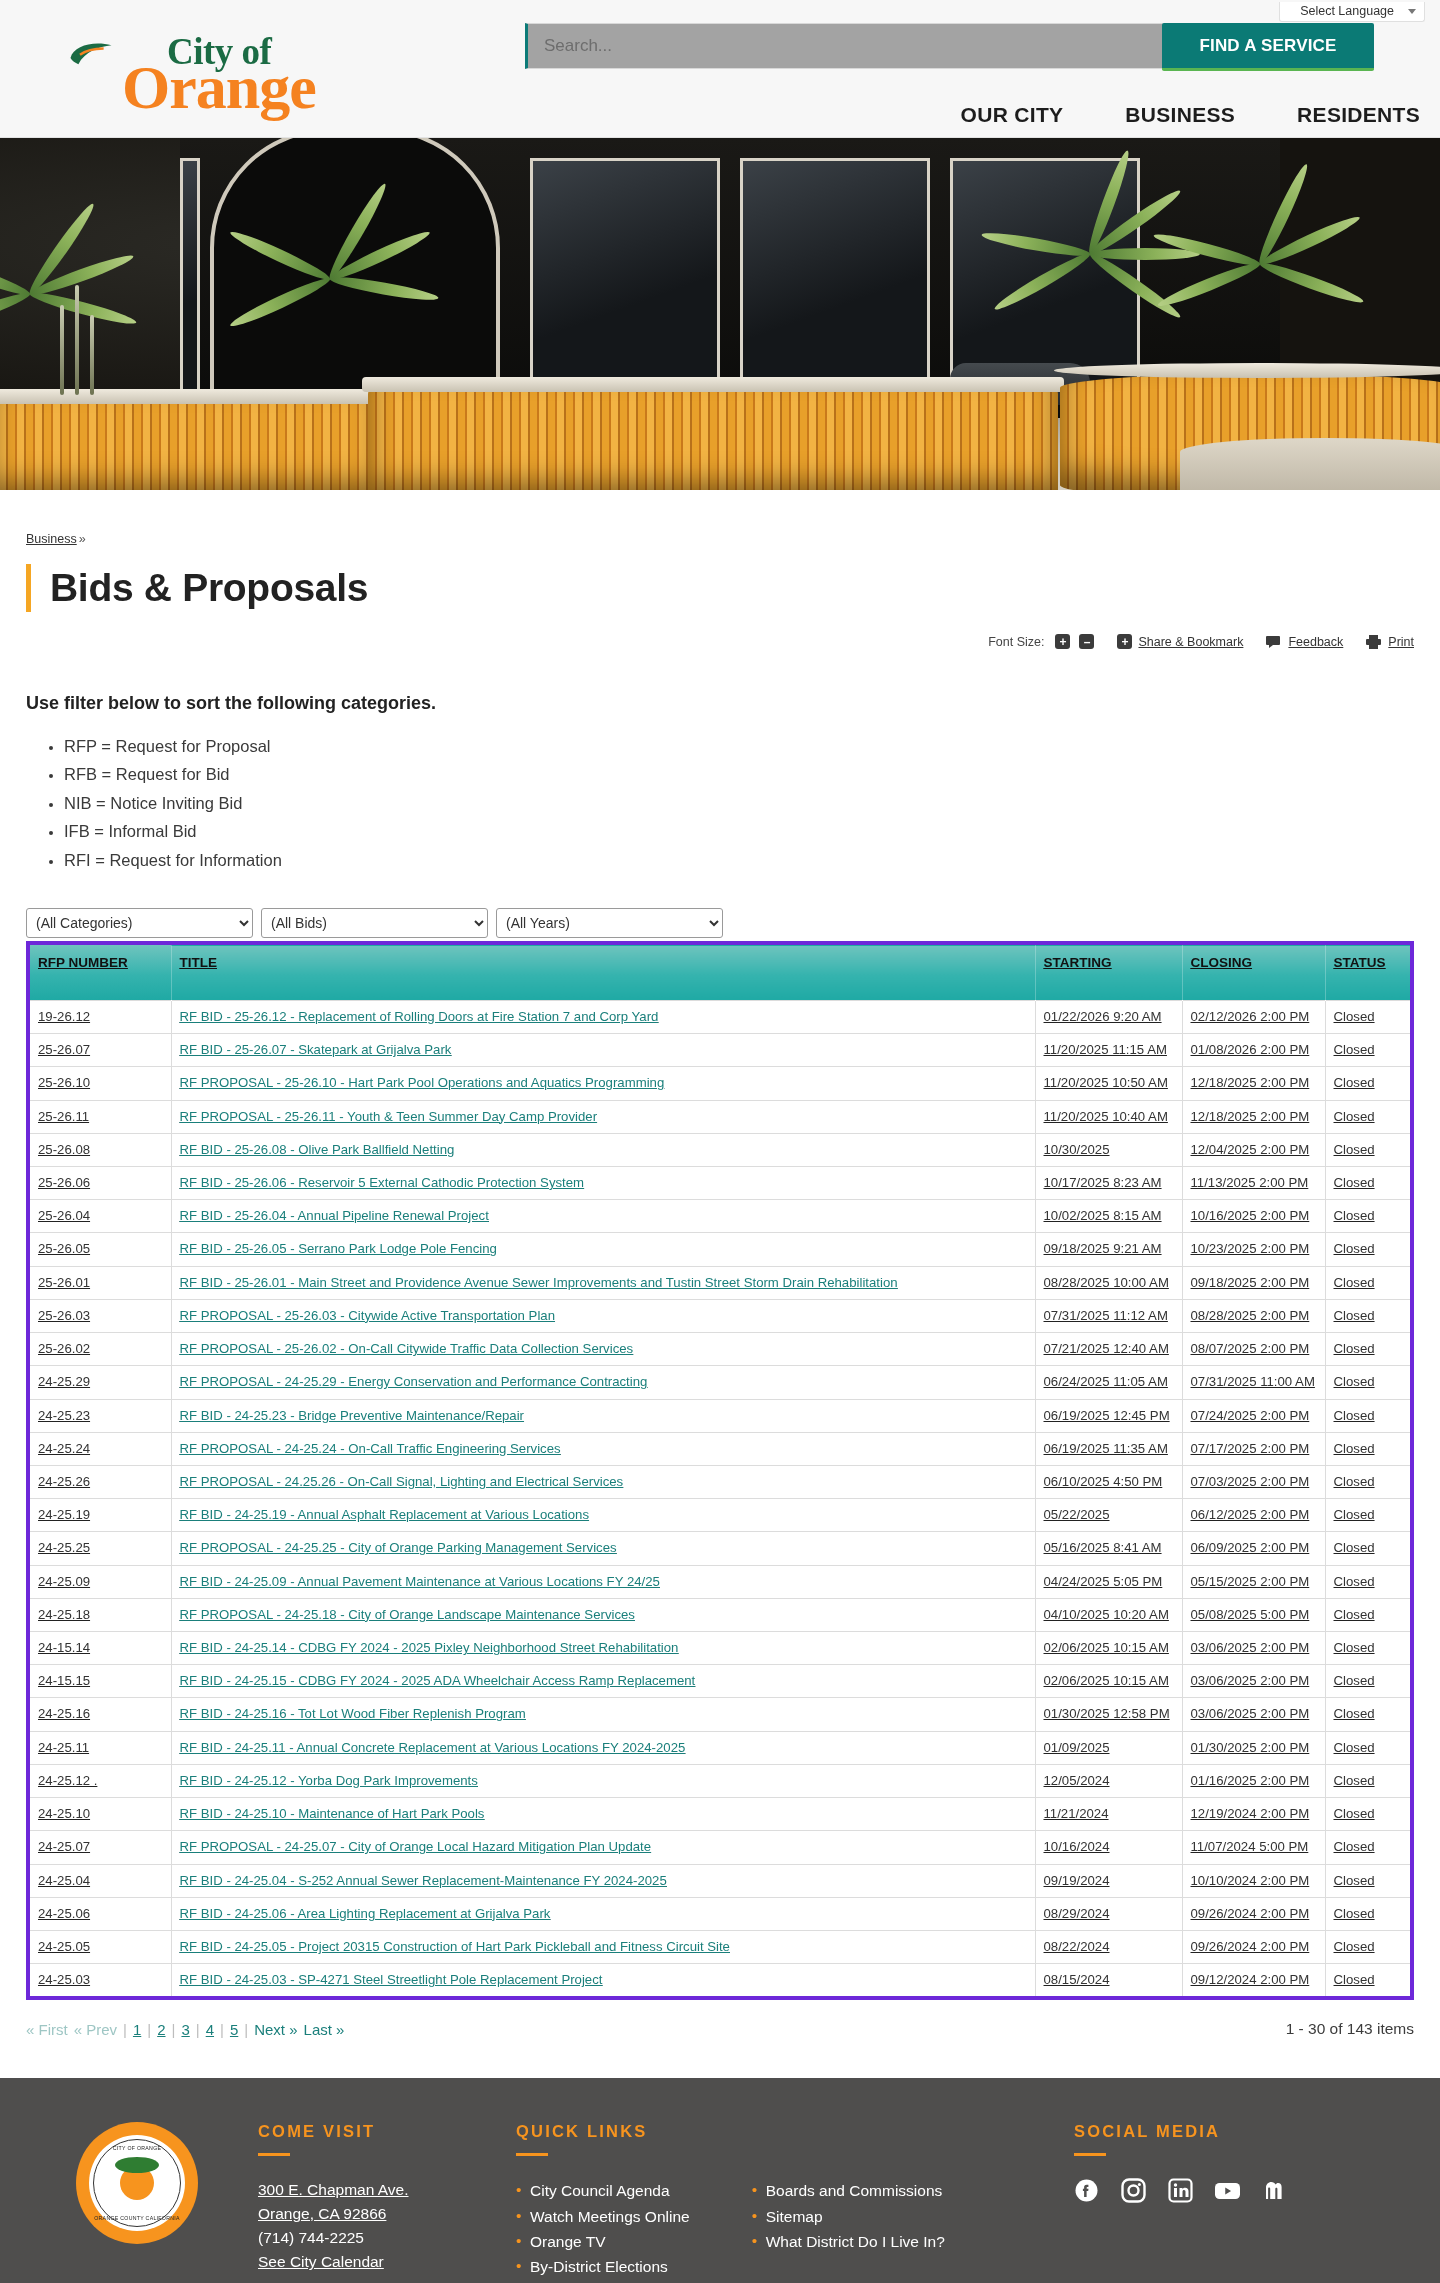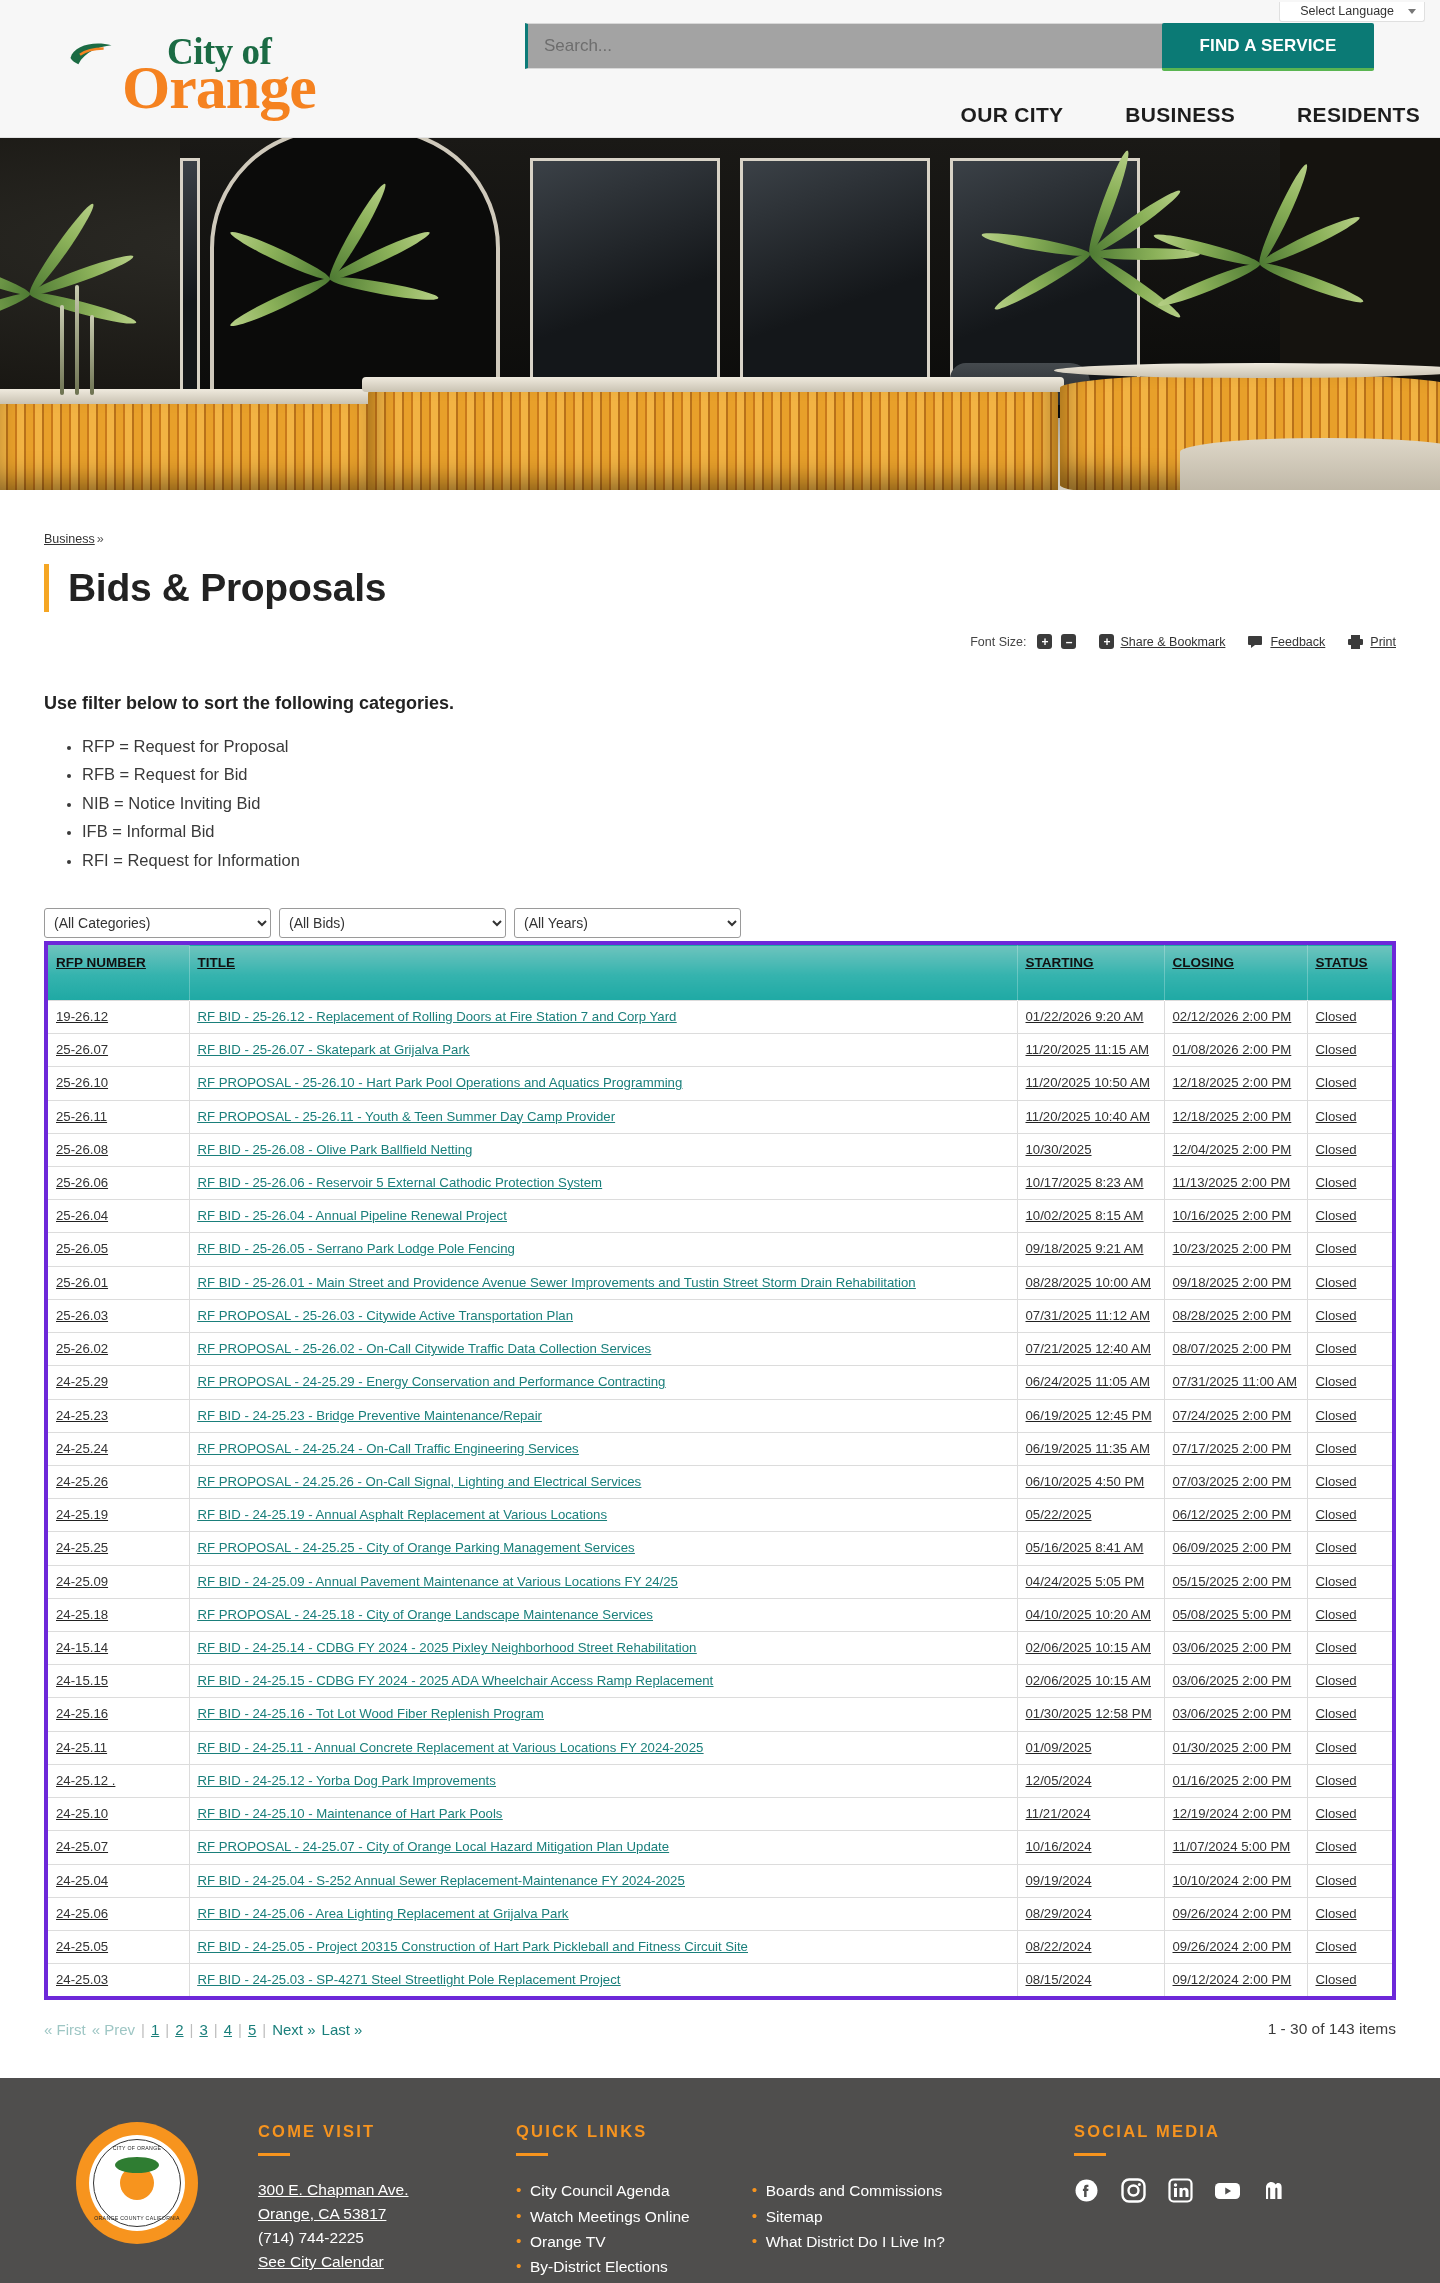--- a/index.html
+++ b/index.html
@@ -165,21 +165,21 @@
     background:linear-gradient(180deg,#a9a294 0%, #c6bfb1 40%, #d7d1c4 100%);
   }
   .car {
     position:absolute; width:140px; height:42px;
     background:linear-gradient(180deg,#454a4e,#22262a);
     border-radius:16px 20px 6px 6px;
   }
 
   
   .page {
-    padding:0 44px;
+    padding:0 26px;
   }
   .breadcrumb {
     margin-top:42px;
     font-size:12.5px; color:#333;
   }
   .breadcrumb a {
     color:#333; text-decoration:underline; cursor:pointer;
   }
   .breadcrumb .sep { color:#555; margin-left:2px; }
 
@@ -760,21 +760,21 @@
       <div class="seal-leaf"></div>
       <div class="seal-orange"></div>
       <div class="seal-txt bot">ORANGE COUNTY CALIFORNIA</div>
     </div>
   </div>
 
   <div class="fcol" style="width:200px;">
     <div class="fhead">COME VISIT</div>
     <div class="fhead-rule"></div>
     <a class="ul">300 E. Chapman Ave.</a>
-    <a class="ul">Orange, CA 53817</a>
+    <a class="ul">Orange, CA 92866</a>
     <span class="ftxt">(714) 744-2225</span>
     <a class="ul">See City Calendar</a>
   </div>
 
   <div class="fcol" style="width:500px;">
     <div class="fhead">QUICK LINKS</div>
     <div class="fhead-rule"></div>
     <div class="links-flex">
       <ul class="flist">
         <li>City Council Agenda</li>

